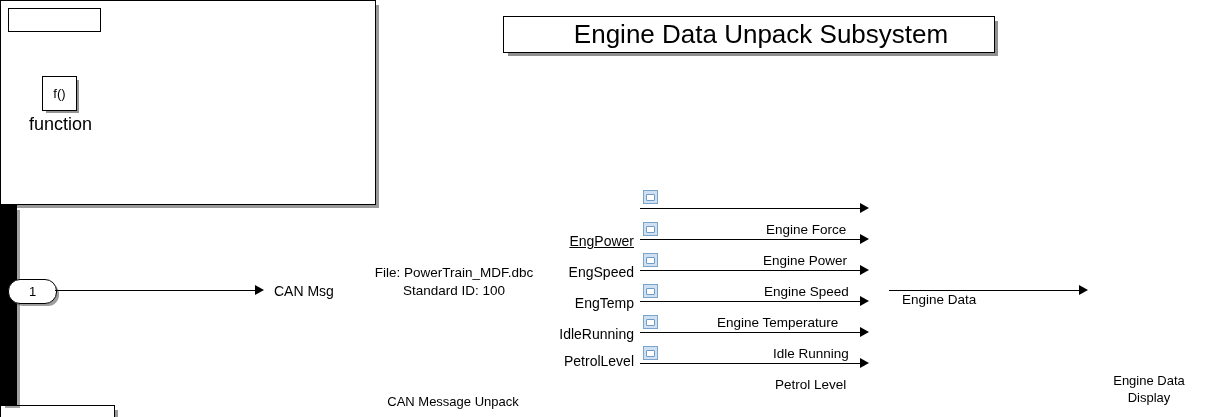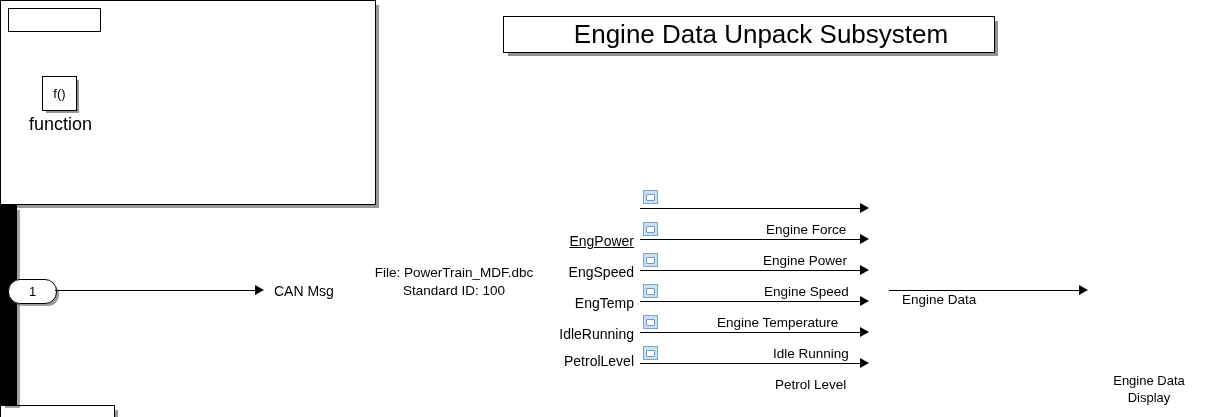--- a/index.html
+++ b/index.html
@@ -233,20 +233,21 @@
 
   <div id="can-unpack-block"></div>
 
   <div id="can-msg-label" class="txt">CAN Msg</div>
 
   <div id="can-info-text" class="txt">
     <div>File: PowerTrain_MDF.dbc</div>
     <div>Standard ID: 100</div>
   </div>
 
+  <div id="can-unpack-caption" class="txt">CAN Message Unpack</div>
 
   <div class="port-out-label" style="left:470px; top:233px; width:164px;text-decoration:underline;">EngPower</div>
   <div class="port-out-label" style="left:470px; top:264px; width:164px;">EngSpeed</div>
   <div class="port-out-label" style="left:470px; top:295px; width:164px;">EngTemp</div>
   <div class="port-out-label" style="left:470px; top:326px; width:164px;">IdleRunning</div>
   <div class="port-out-label" style="left:470px; top:353px; width:164px;">PetrolLevel</div>
 
   <div class="sig-icon" style="left:643px; top:190px;">
       <i></i>
     </div>

